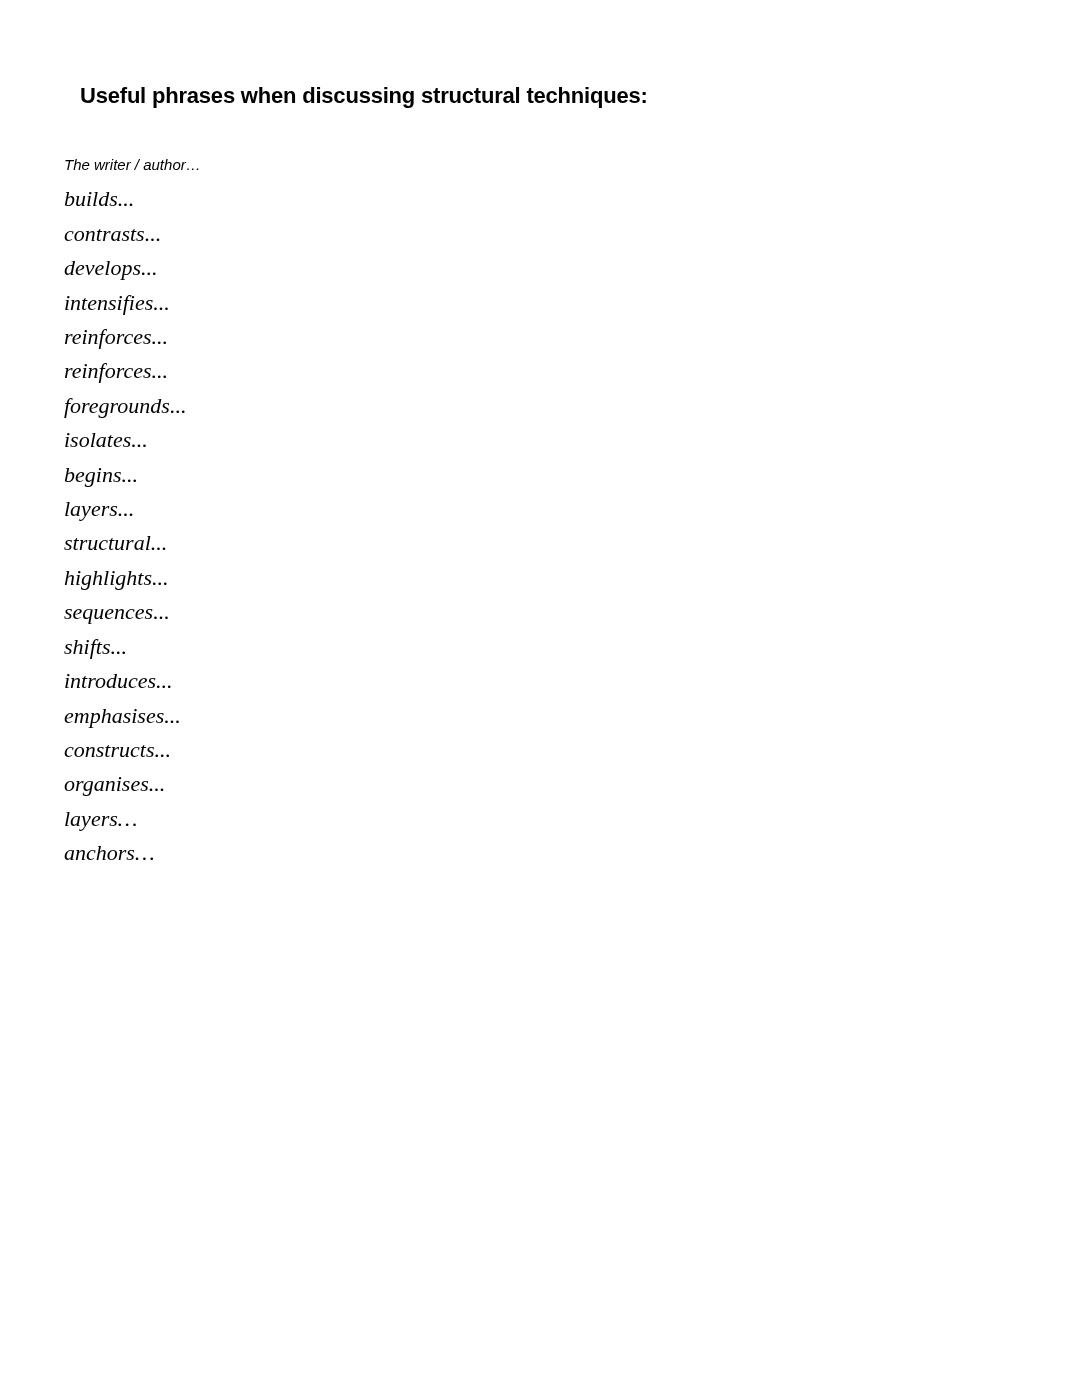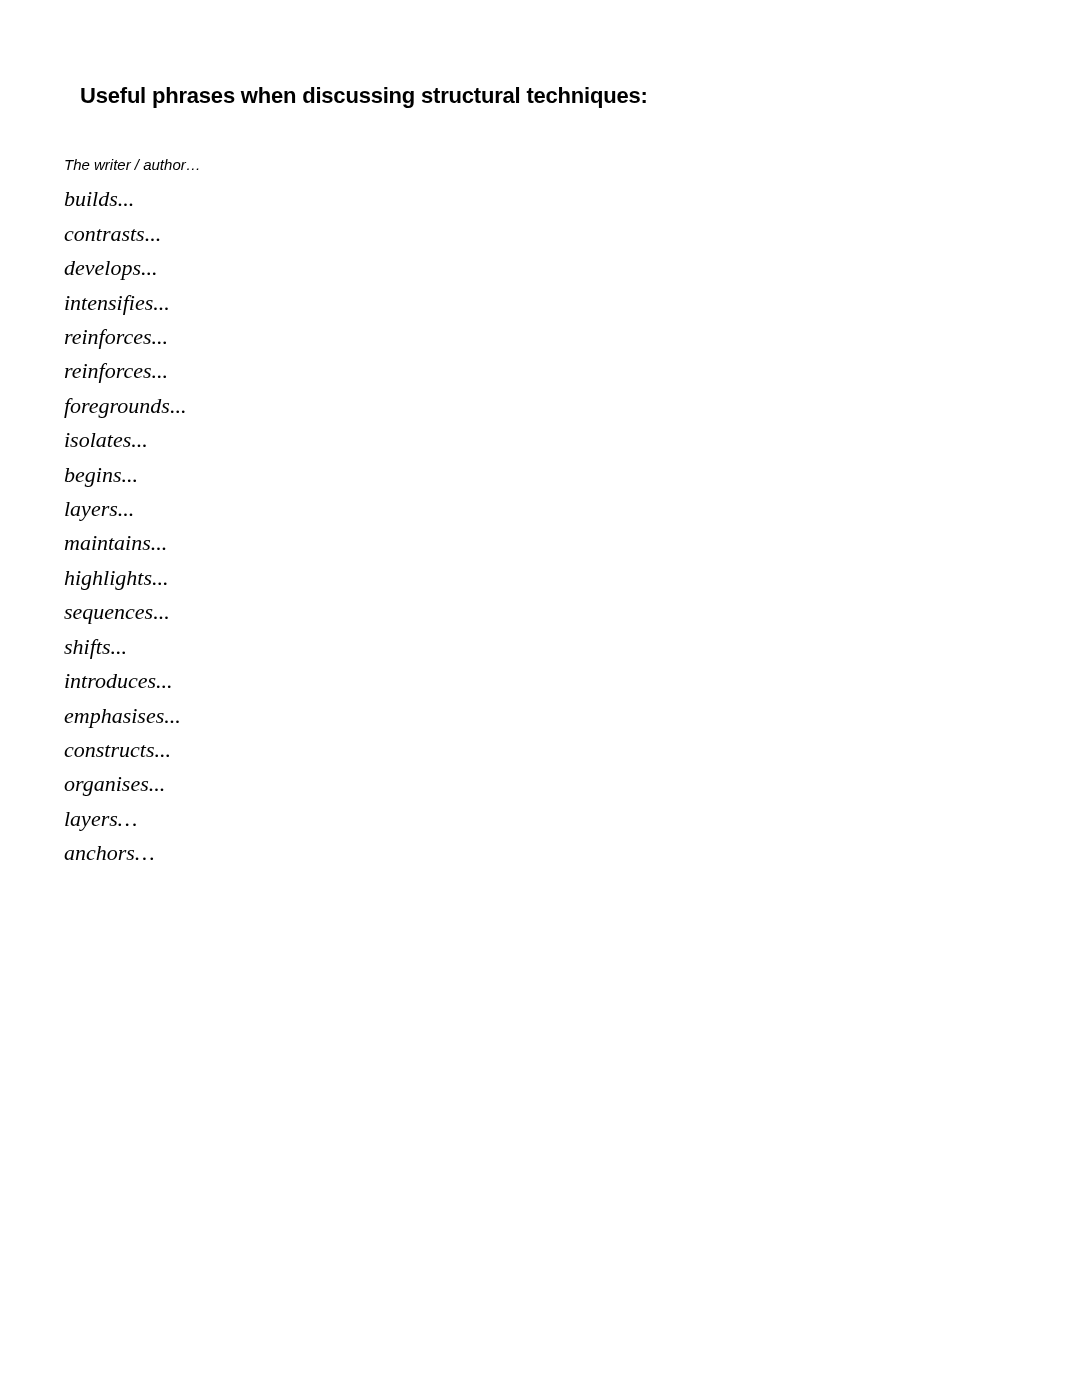--- a/index.html
+++ b/index.html
@@ -61,21 +61,21 @@
     <li>builds...</li>
     <li>contrasts...</li>
     <li>develops...</li>
     <li>intensifies...</li>
     <li>reinforces...</li>
     <li>reinforces...</li>
     <li>foregrounds...</li>
     <li>isolates...</li>
     <li>begins...</li>
     <li>layers...</li>
-    <li>maintains...</li>
+    <li>structural...</li>
     <li>highlights...</li>
     <li>sequences...</li>
     <li>shifts...</li>
     <li>introduces...</li>
     <li>emphasises...</li>
     <li>constructs...</li>
     <li>organises...</li>
     <li>layers…</li>
     <li>anchors…</li>
   </ul>

